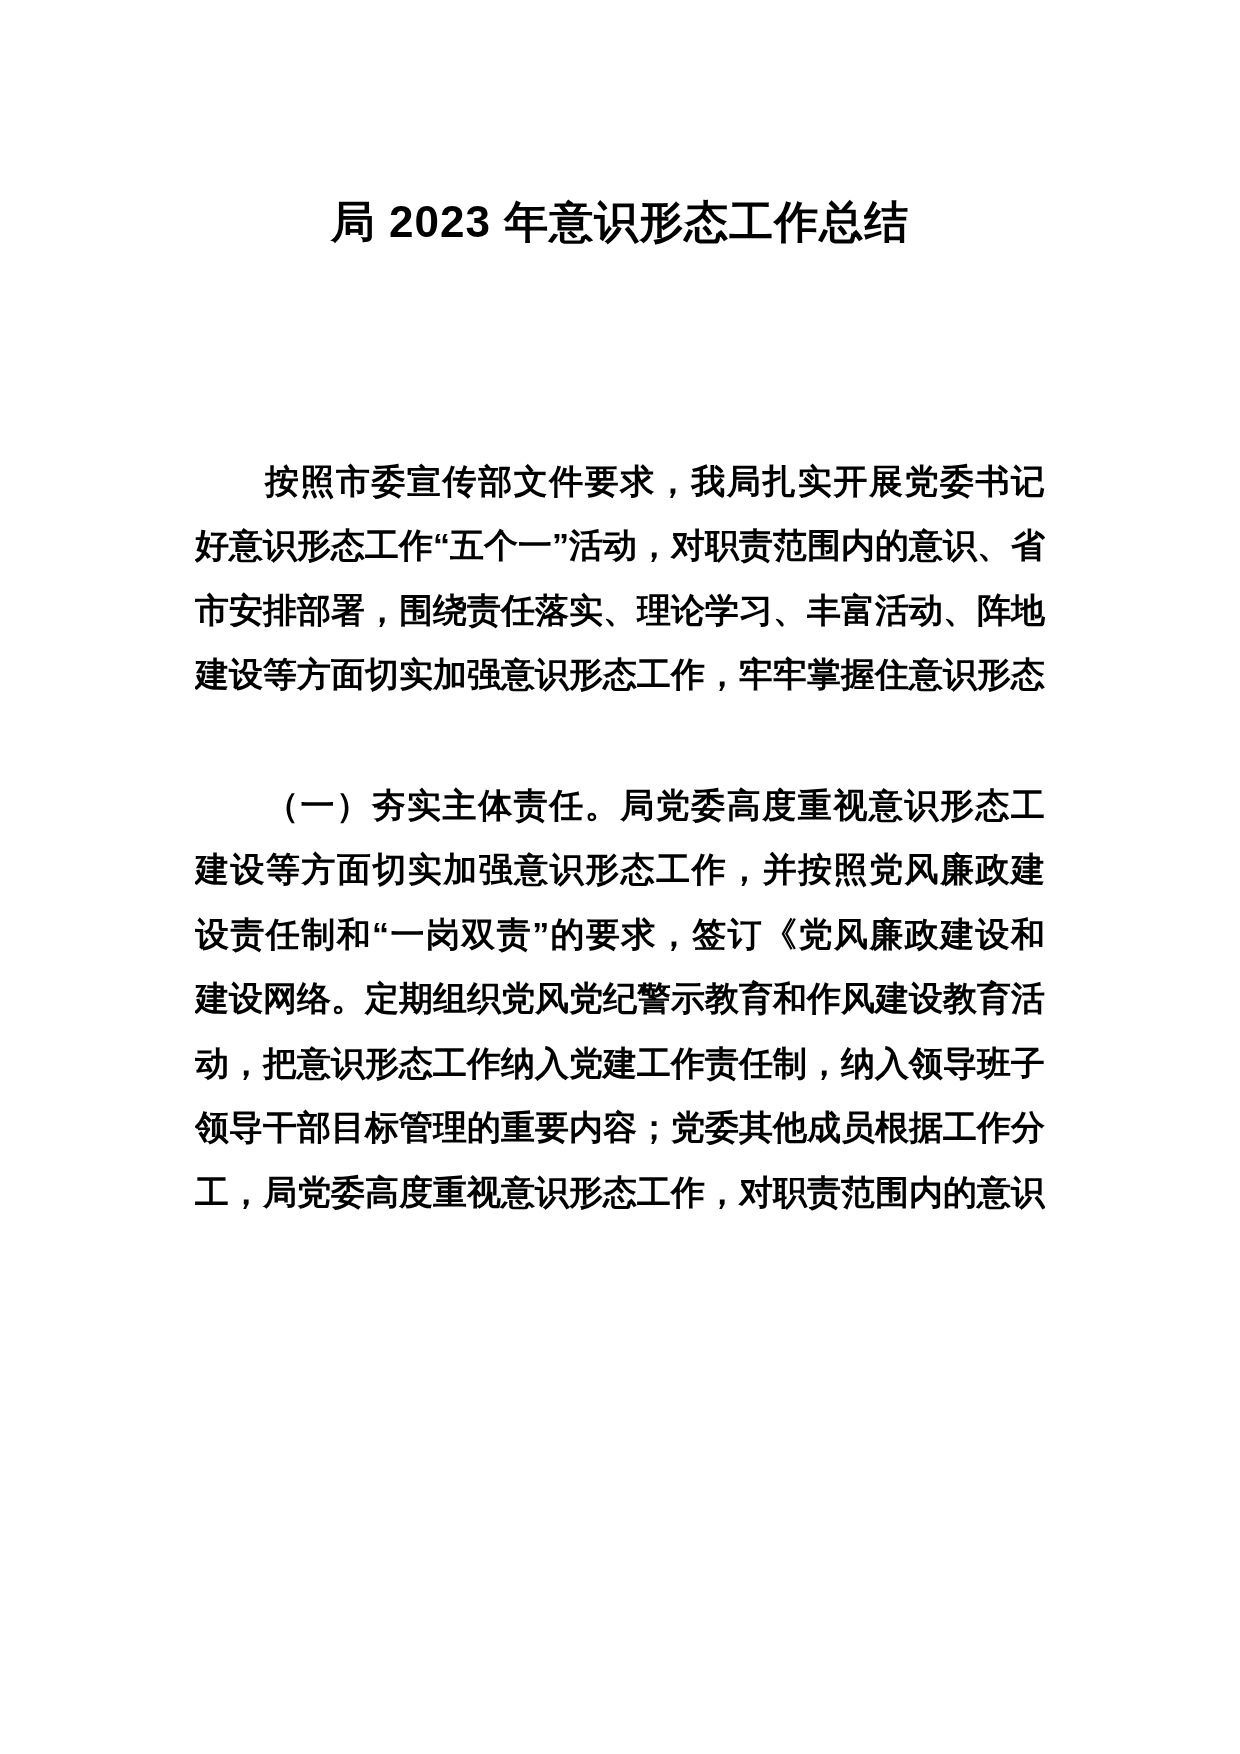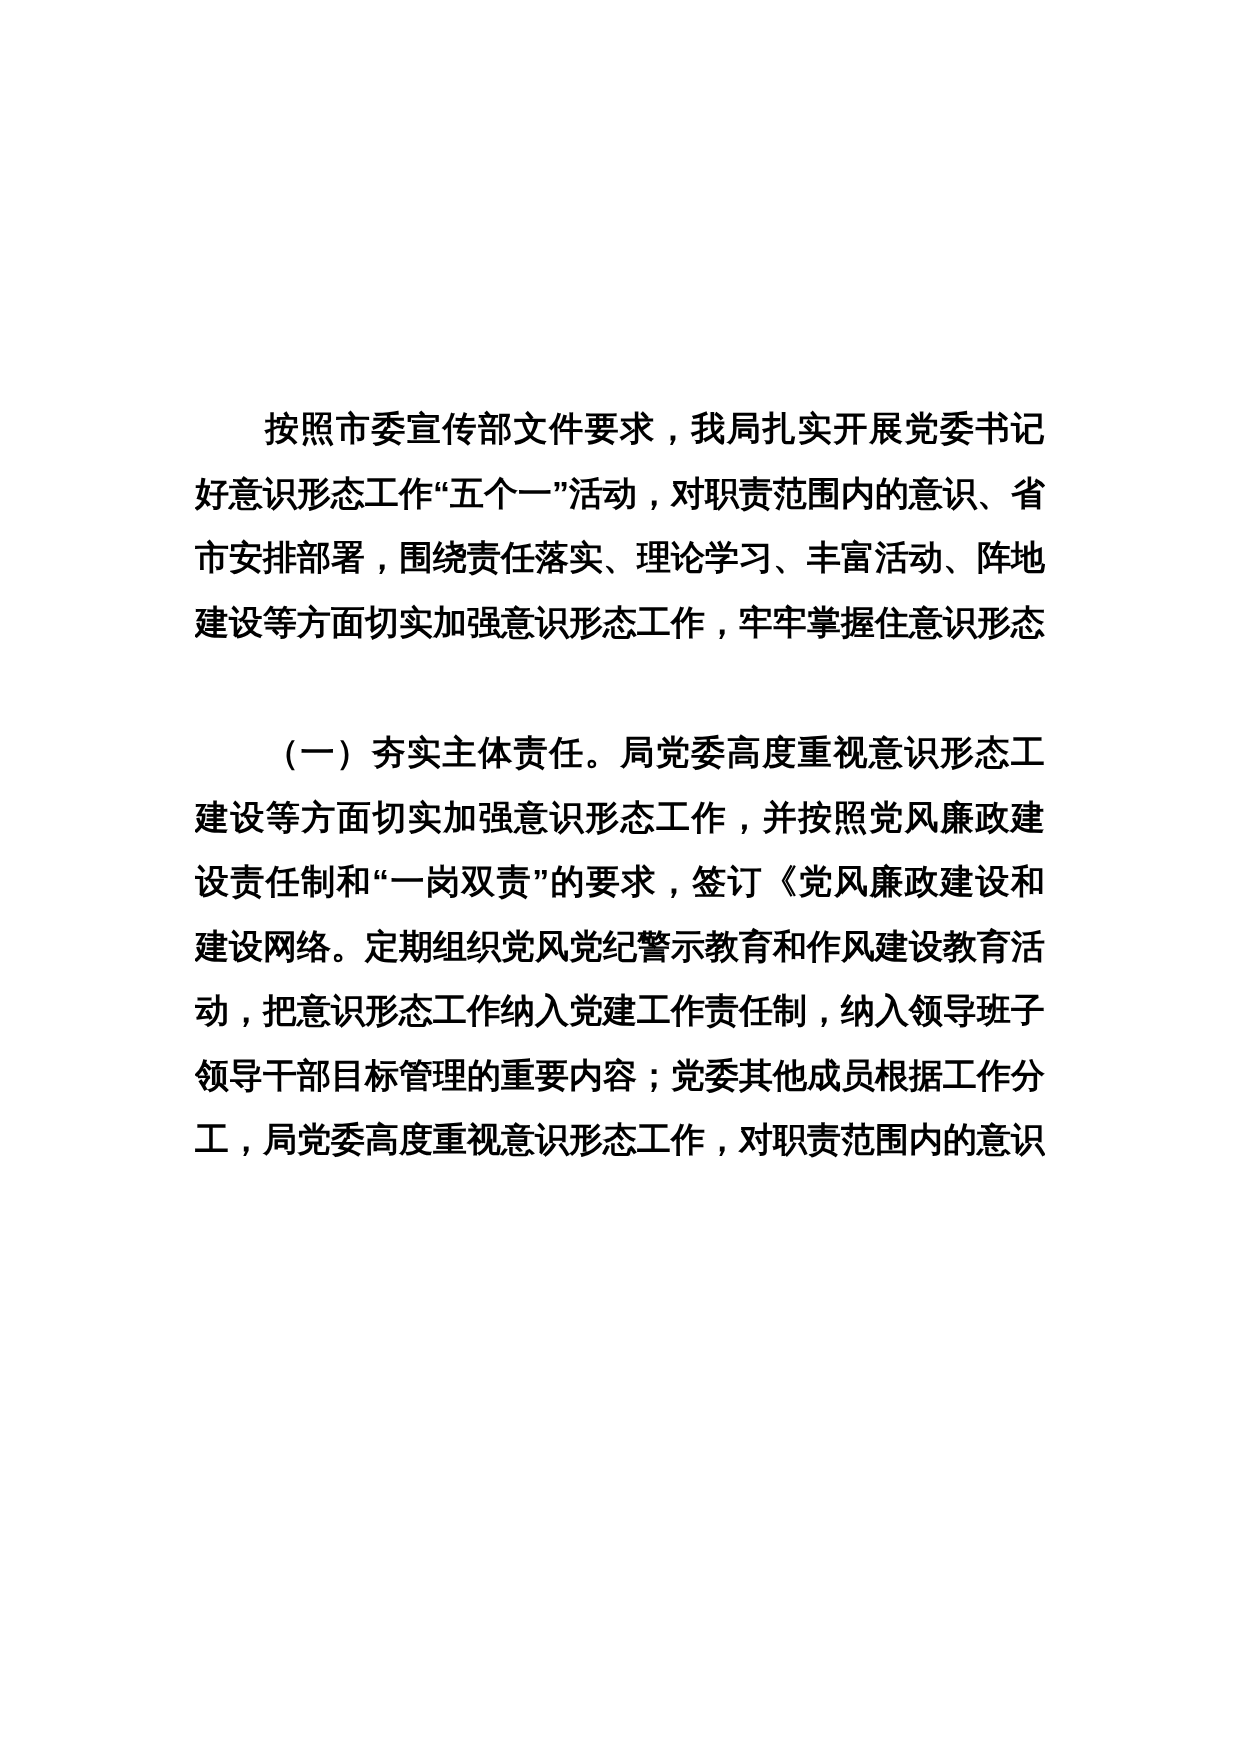--- a/index.html
+++ b/index.html
@@ -53,20 +53,21 @@
     overflow: hidden;
   }
   .line.first { text-indent: 70px; }
   .line.last  { text-align-last: left; }
 </style>
 </head>
 <body>
 
 <div class="page">
 
+  <div class="doc-title">局 2023 年意识形态工作总结</div>
 
   <div class="para para-intro">
     <div class="line first">按照市委宣传部文件要求，我局扎实开展党委书记抓</div>
     <div class="line">好意识形态工作“五个一”活动，对职责范围内的意识、省</div>
     <div class="line">市安排部署，围绕责任落实、理论学习、丰富活动、阵地</div>
     <div class="line">建设等方面切实加强意识形态工作，牢牢掌握住意识形态</div>
   </div>
 
 
   <div class="para para-body">

